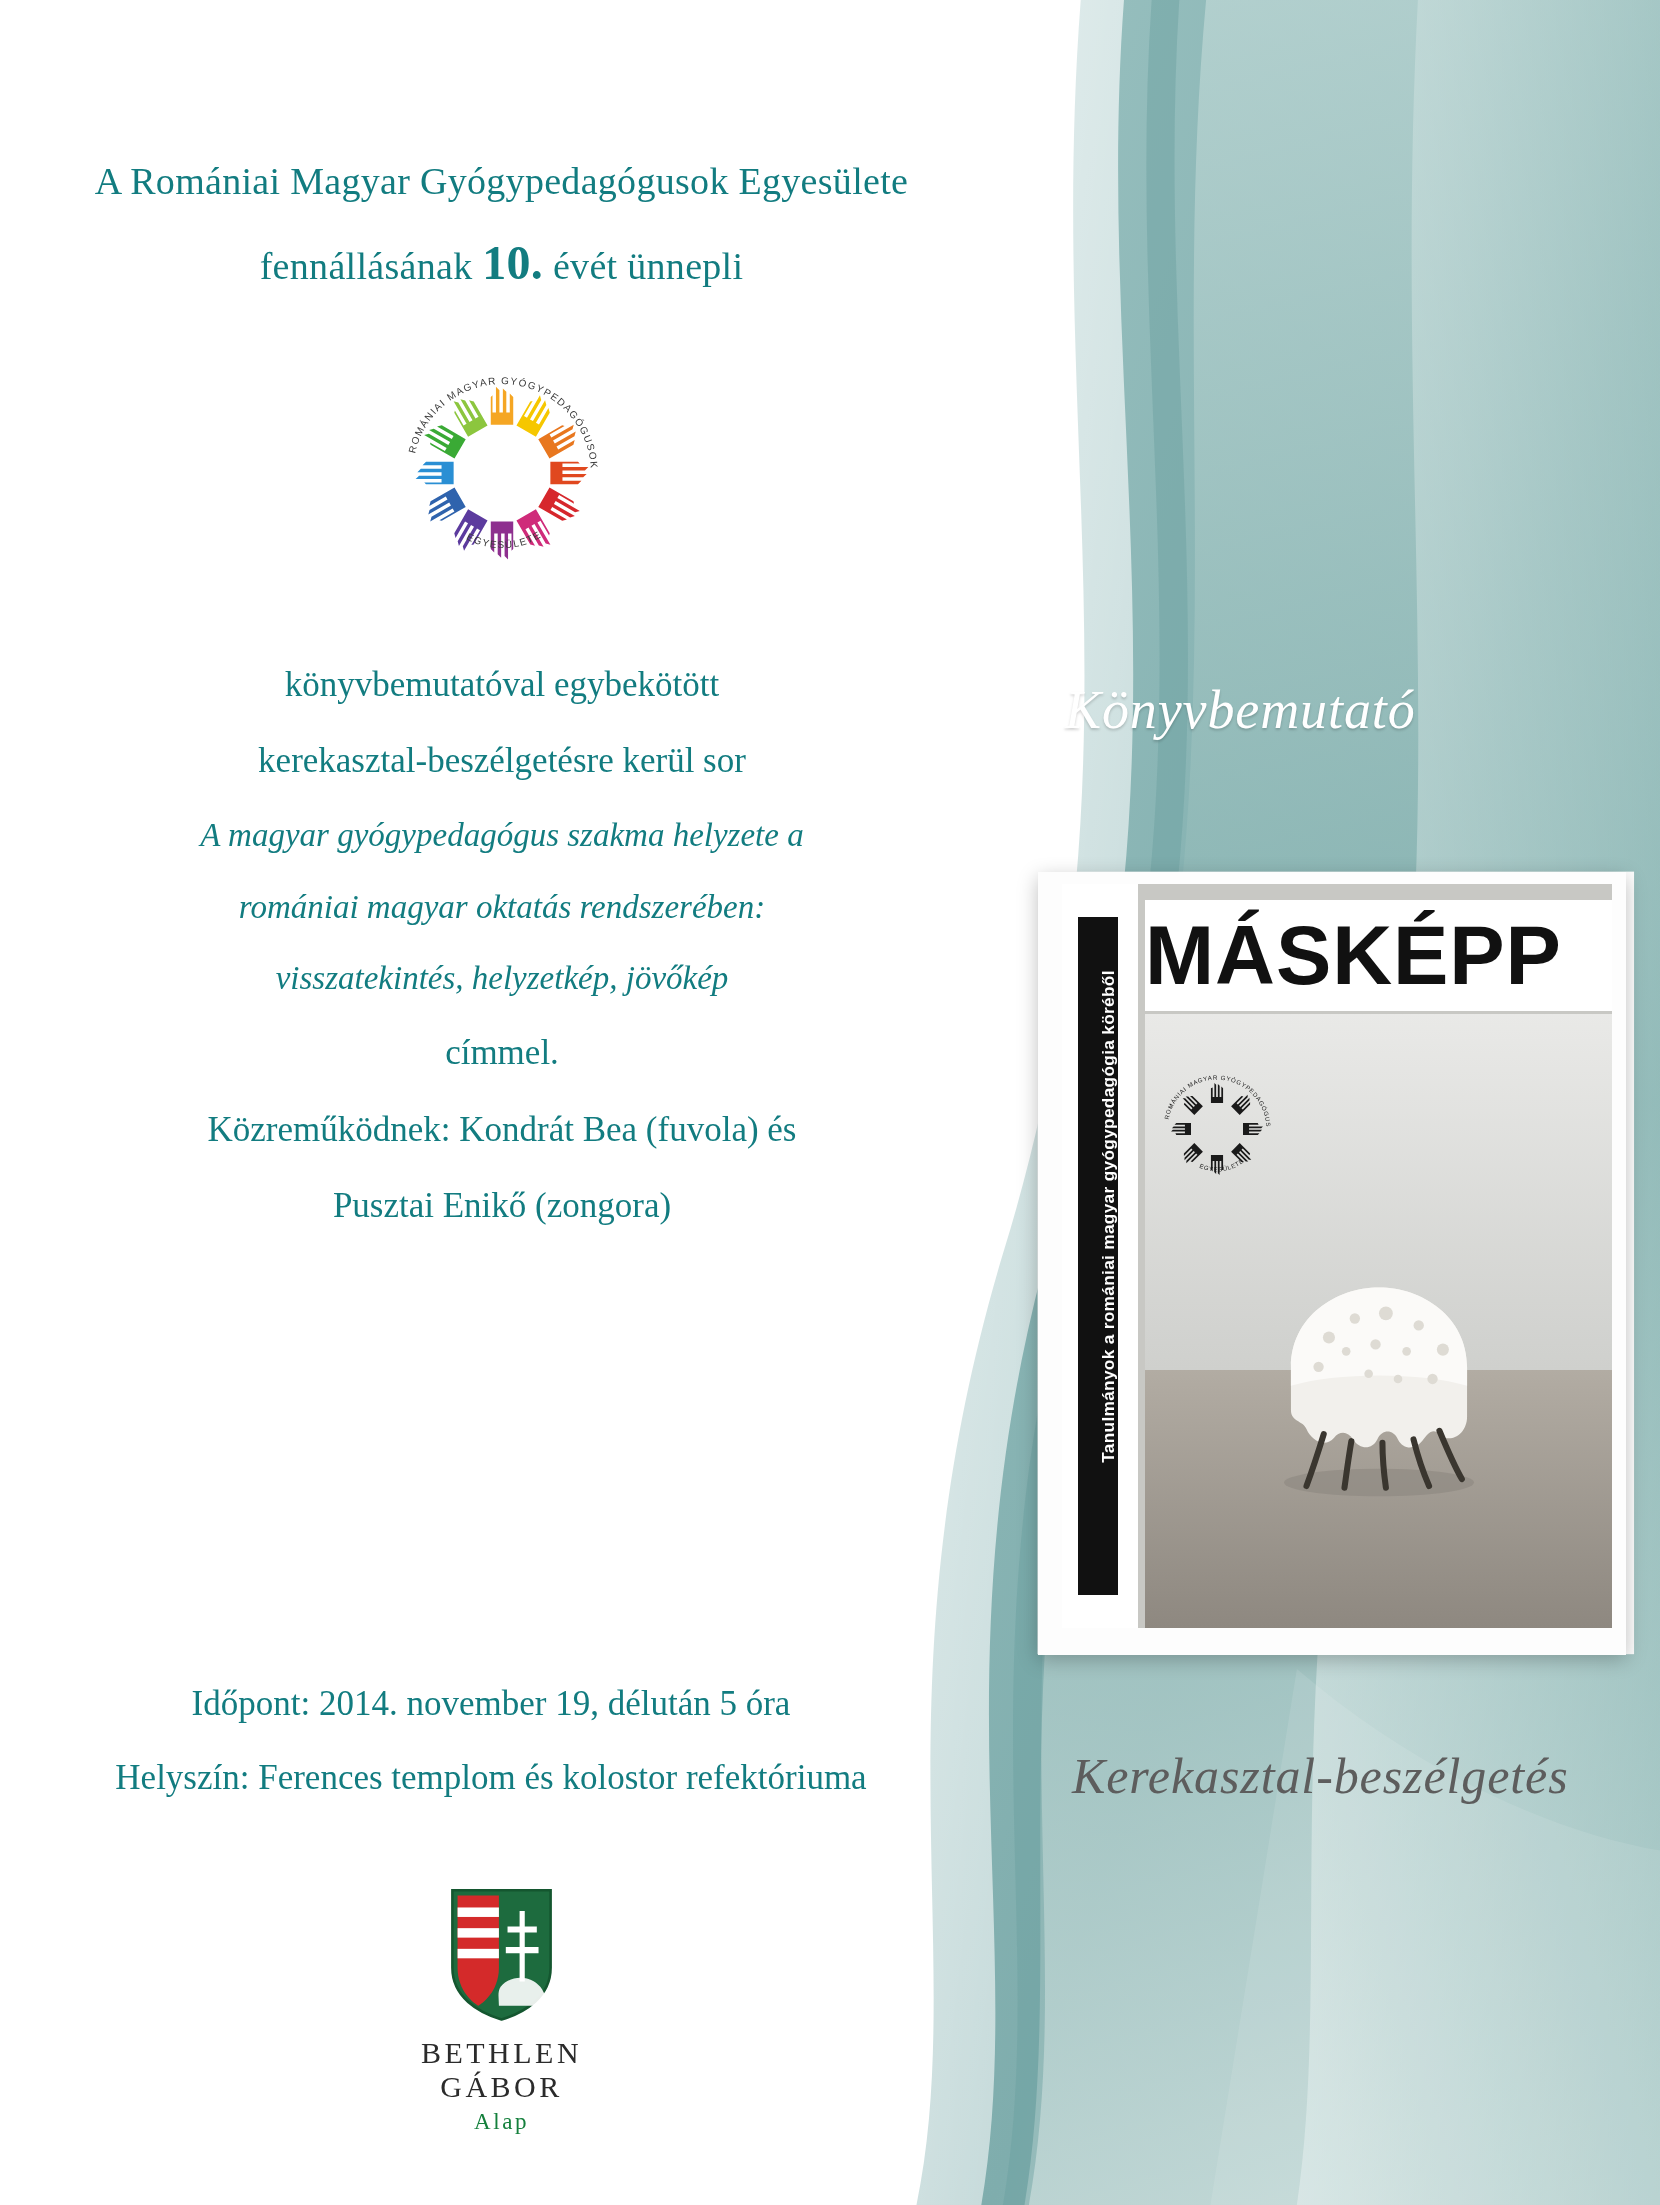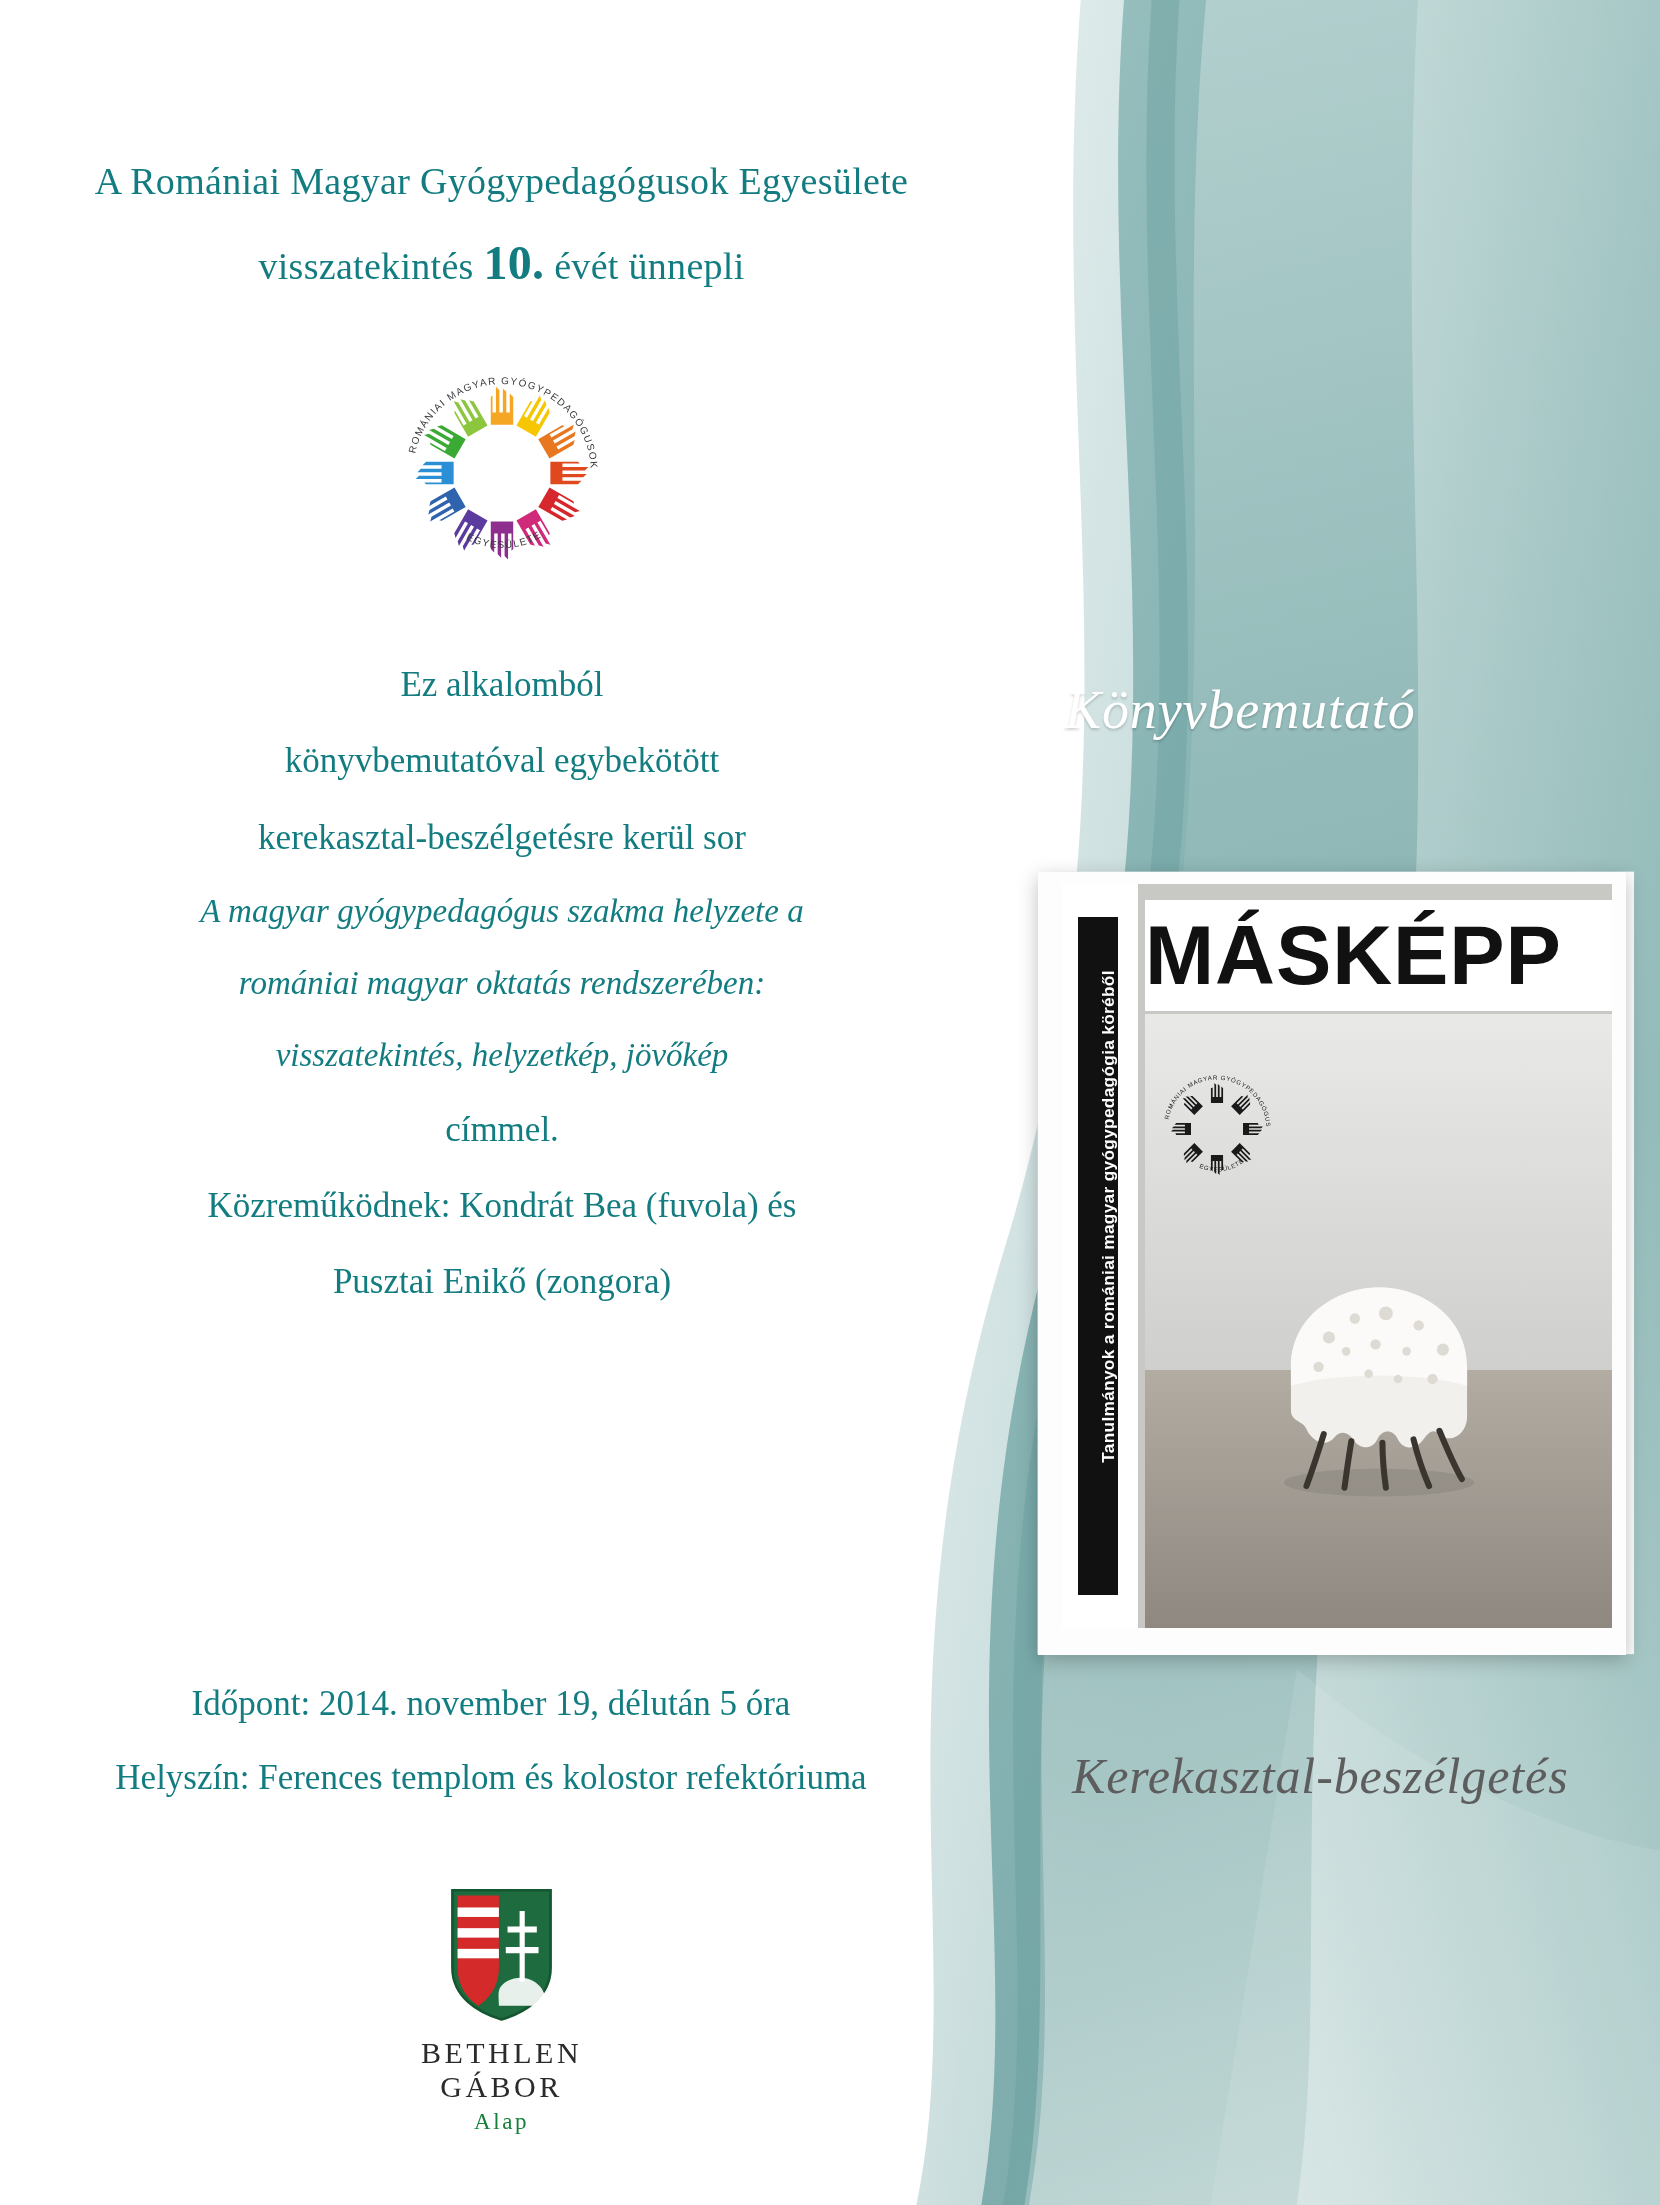--- a/index.html
+++ b/index.html
@@ -281,21 +281,21 @@
     <rect x="1200" y="1008" width="690" height="905" fill="#fefefe"></rect>
 
     <path d="M1500,1930 C1640,2050 1800,2120 1920,2140 L1920,2550 L1400,2550 Z" fill="#ffffff" opacity="0.10"></path>
   </svg>
 
   <div class="left-col">
 
     <div class="headline">
       <span>A Romániai Magyar Gyógypedagógusok Egyesülete</span>
       <span class="line2">
-        <span>visszatekintés </span><span class="num">10.</span><span> évét ünnepli</span>
+        <span>fennállásának </span><span class="num">10.</span><span> évét ünnepli</span>
       </span>
     </div>
 
     <div class="rmgye-logo">
       <svg viewBox="0 0 330 250" width="285" height="216">
         <defs>
           <path id="ringTop" d="M 62,132 A 103,103 0 0 1 268,132"></path>
           <path id="ringBot" d="M 78,132 A 87,87 0 0 0 252,132"></path>
         </defs>
         <g transform="translate(165,132)">
@@ -342,21 +342,20 @@
         <text font-family="Liberation Sans, sans-serif" font-size="11.5" fill="#3a3a3a" letter-spacing="1.6">
           <textPath href="#ringTop" startOffset="7%">ROMÁNIAI MAGYAR  GYÓGYPEDAGÓGUSOK</textPath>
         </text>
         <text font-family="Liberation Sans, sans-serif" font-size="11.5" fill="#3a3a3a" letter-spacing="1.6">
           <textPath href="#ringBot" startOffset="34%">EGYESÜLETE</textPath>
         </text>
       </svg>
     </div>
 
     <div class="body-text">
-      <p>Ez alkalomból</p>
       <p>könyvbemutatóval egybekötött</p>
       <p>kerekasztal-beszélgetésre kerül sor</p>
       <p class="title-it">A magyar gyógypedagógus szakma helyzete a</p>
       <p class="title-it">romániai magyar oktatás  rendszerében:</p>
       <p class="title-it">visszatekintés, helyzetkép, jövőkép</p>
       <p>címmel.</p>
       <p>Közreműködnek: Kondrát Bea (fuvola) és</p>
       <p>Pusztai Enikő (zongora)</p>
     </div>
 

